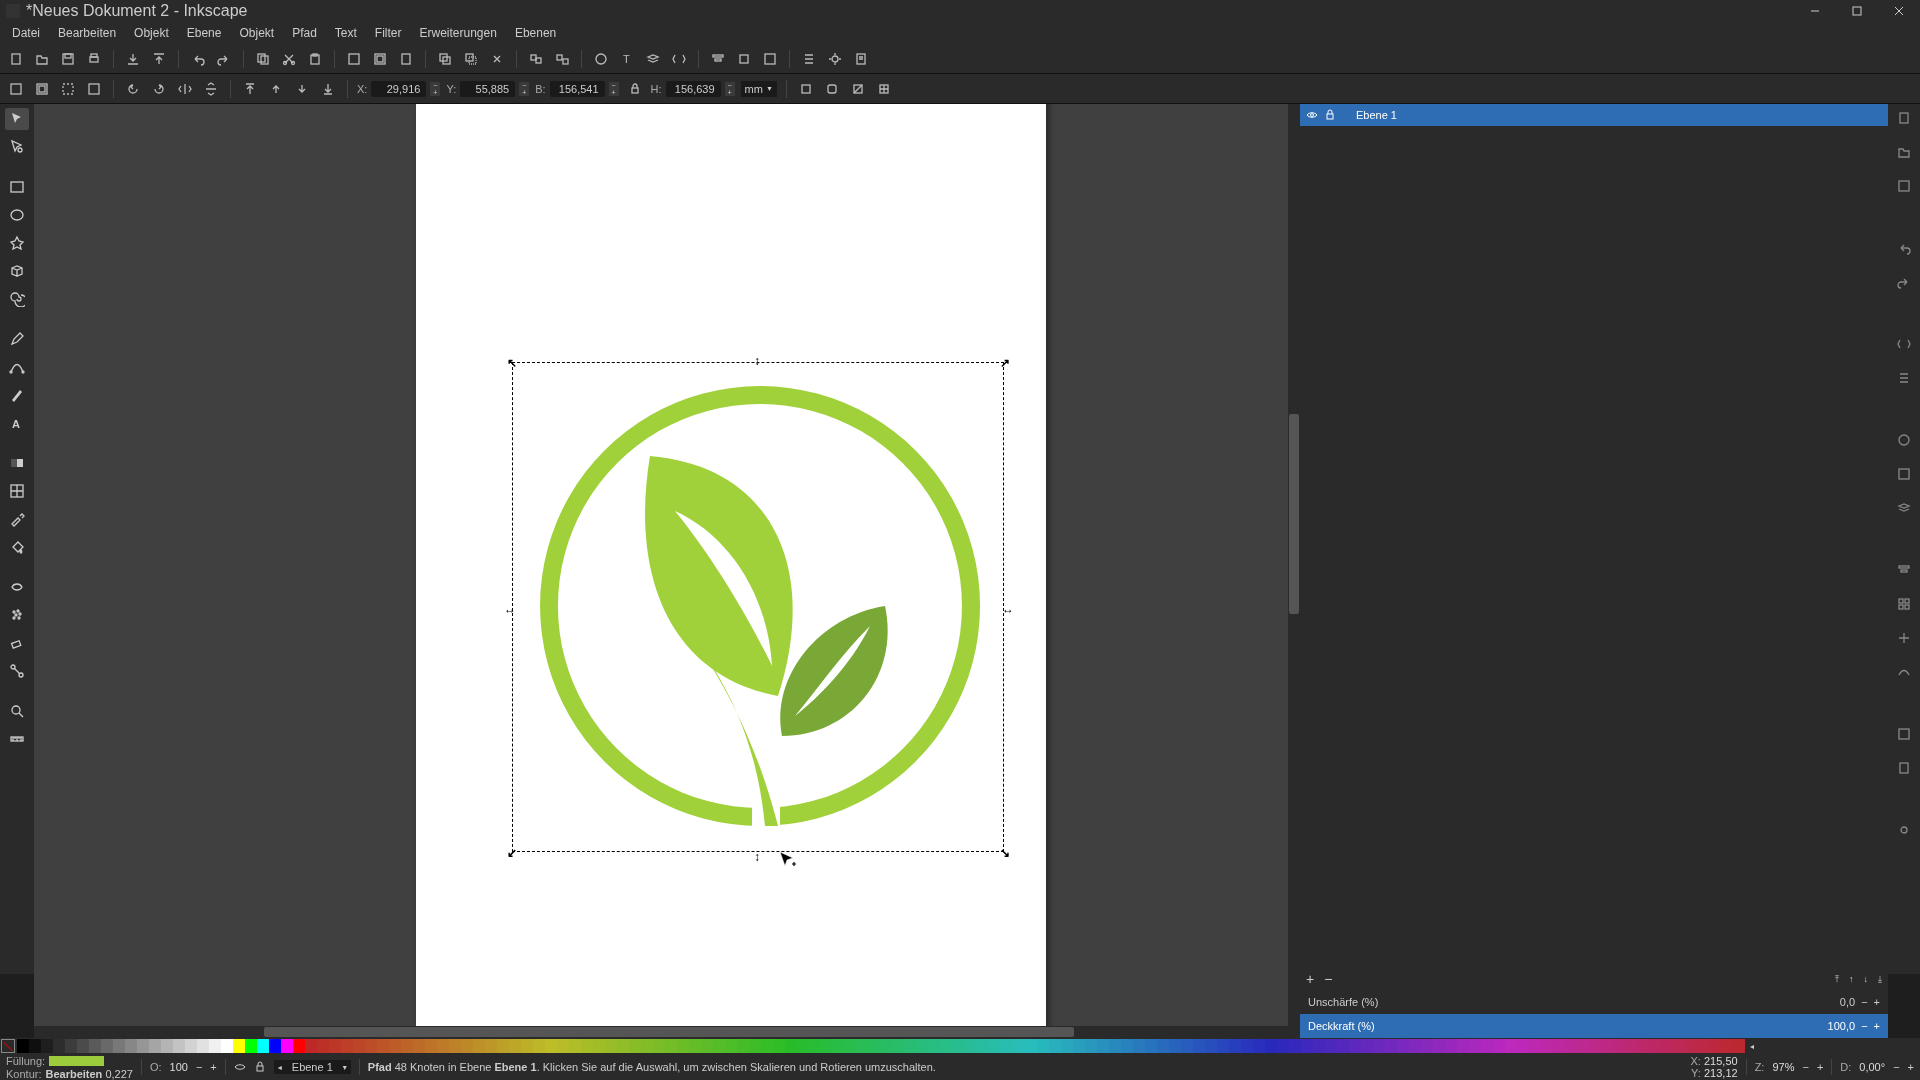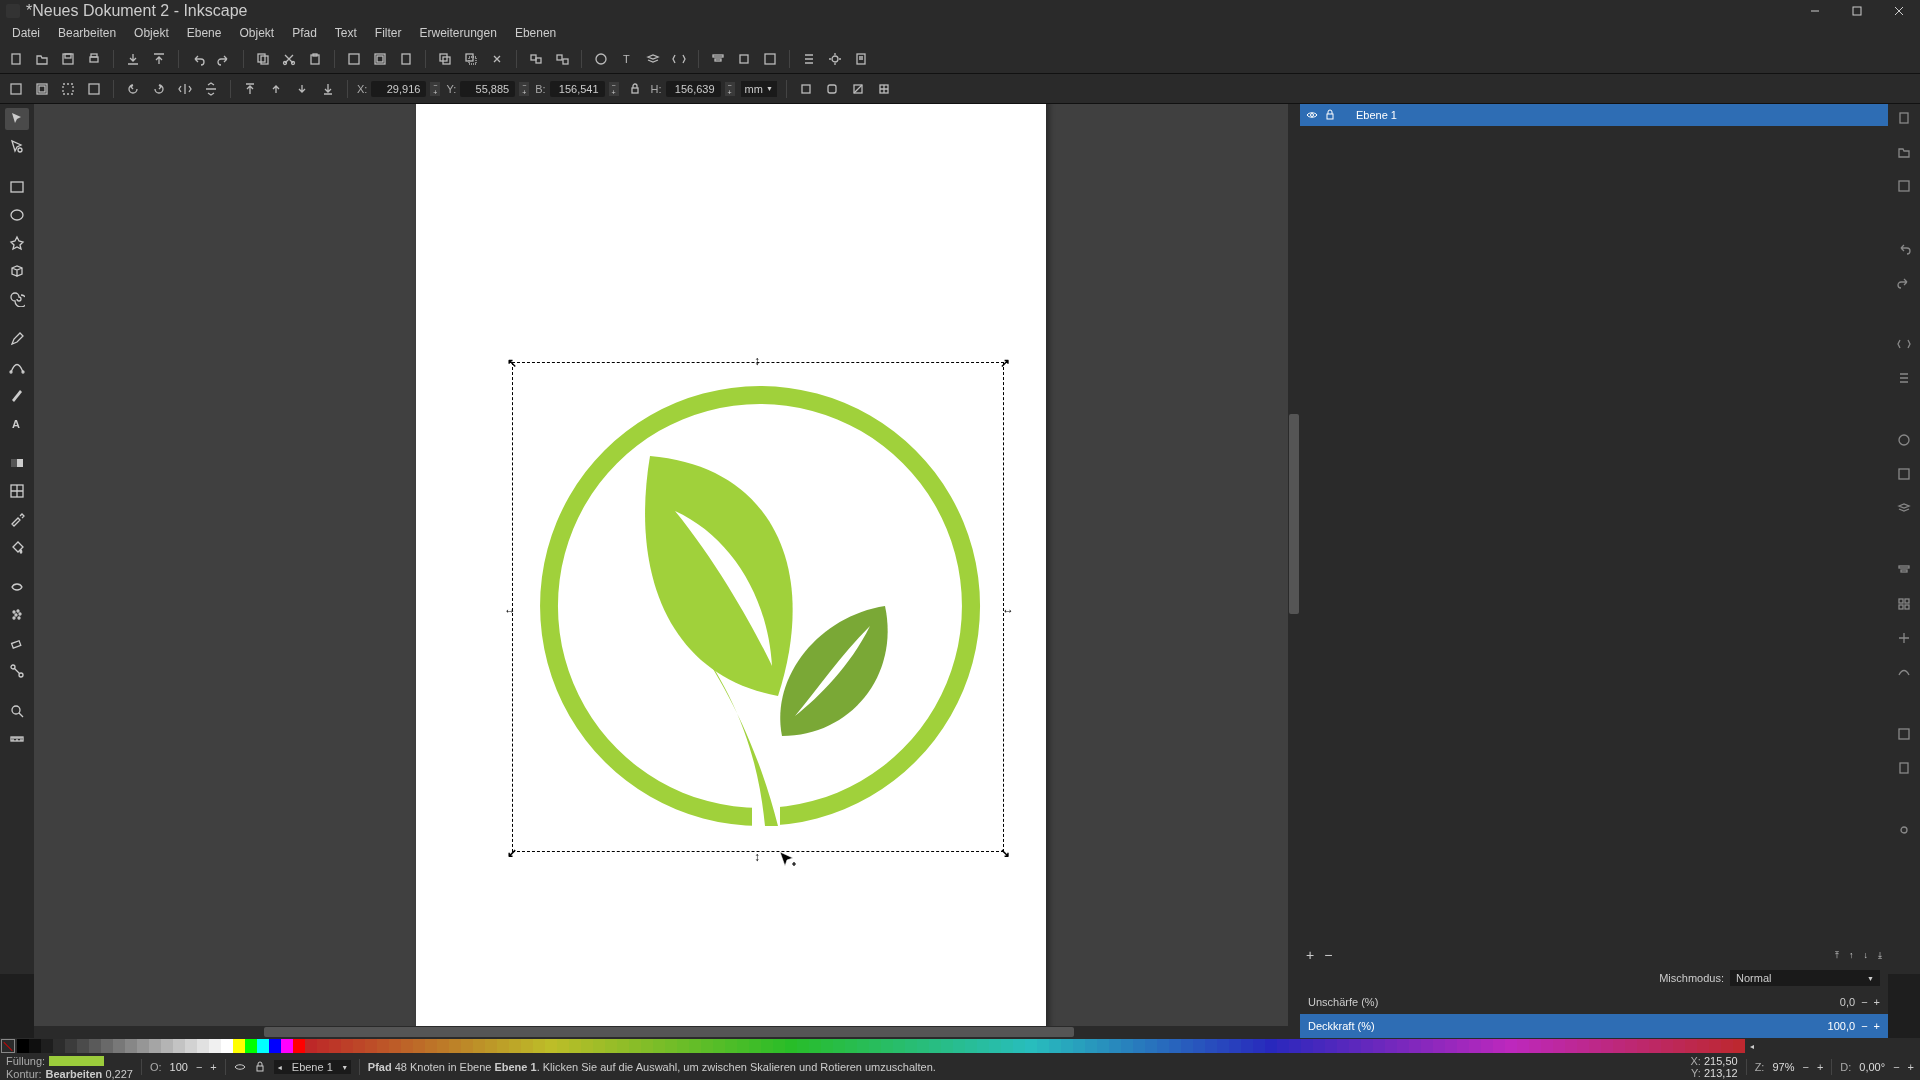--- a/index.html
+++ b/index.html
@@ -619,28 +619,20 @@
   <div class="layer-footer">
     <span style="font-size:14px;">+</span>
     <span style="font-size:14px;">−</span>
     <div style="flex:1"></div>
     <span style="font-size:9px;">⤒</span>
     <span style="font-size:9px;">↑</span>
     <span style="font-size:9px;">↓</span>
     <span style="font-size:9px;">⤓</span>
   </div>
   <div class="panel-bottom">
-    <div class="blend-row">
-      <div style="flex:1"></div>
-      <span>Mischmodus:</span>
-      <div class="blend-sel">
-        <span>Normal</span>
-          <span style="font-size:7px;">▼</span>
-      </div>
-    </div>
     <div class="slider-row">
       <span style="flex:1">Unschärfe (%)</span>
       <span>0,0</span>
       <span>−</span>
       <span>+</span>
     </div>
     <div class="slider-row sel">
       <span style="flex:1">Deckkraft (%)</span>
       <span>100,0</span>
       <span>−</span>

